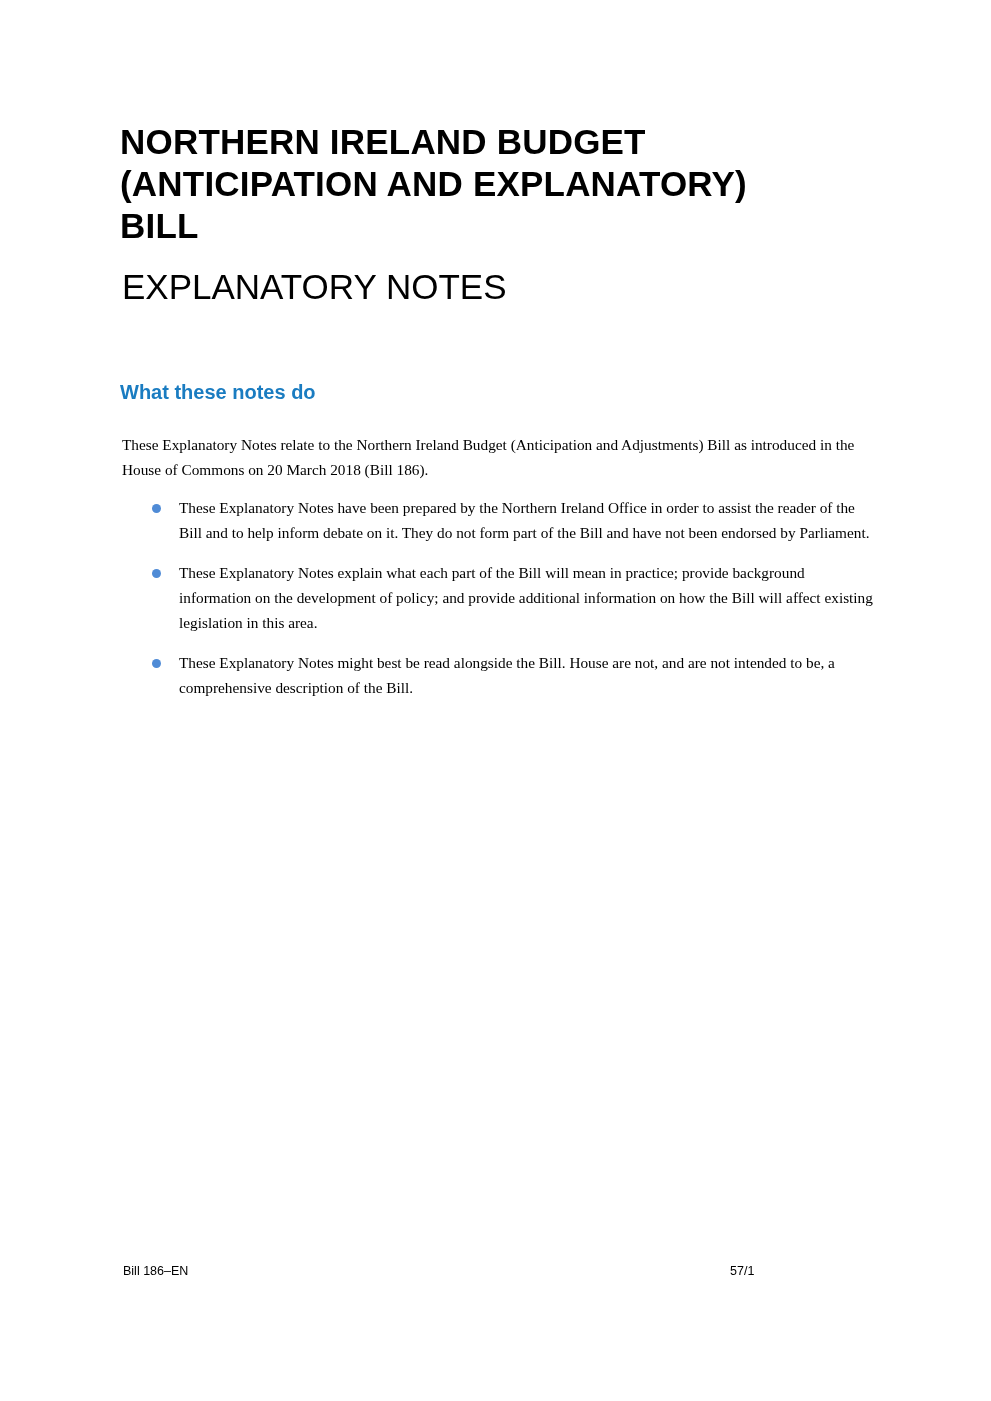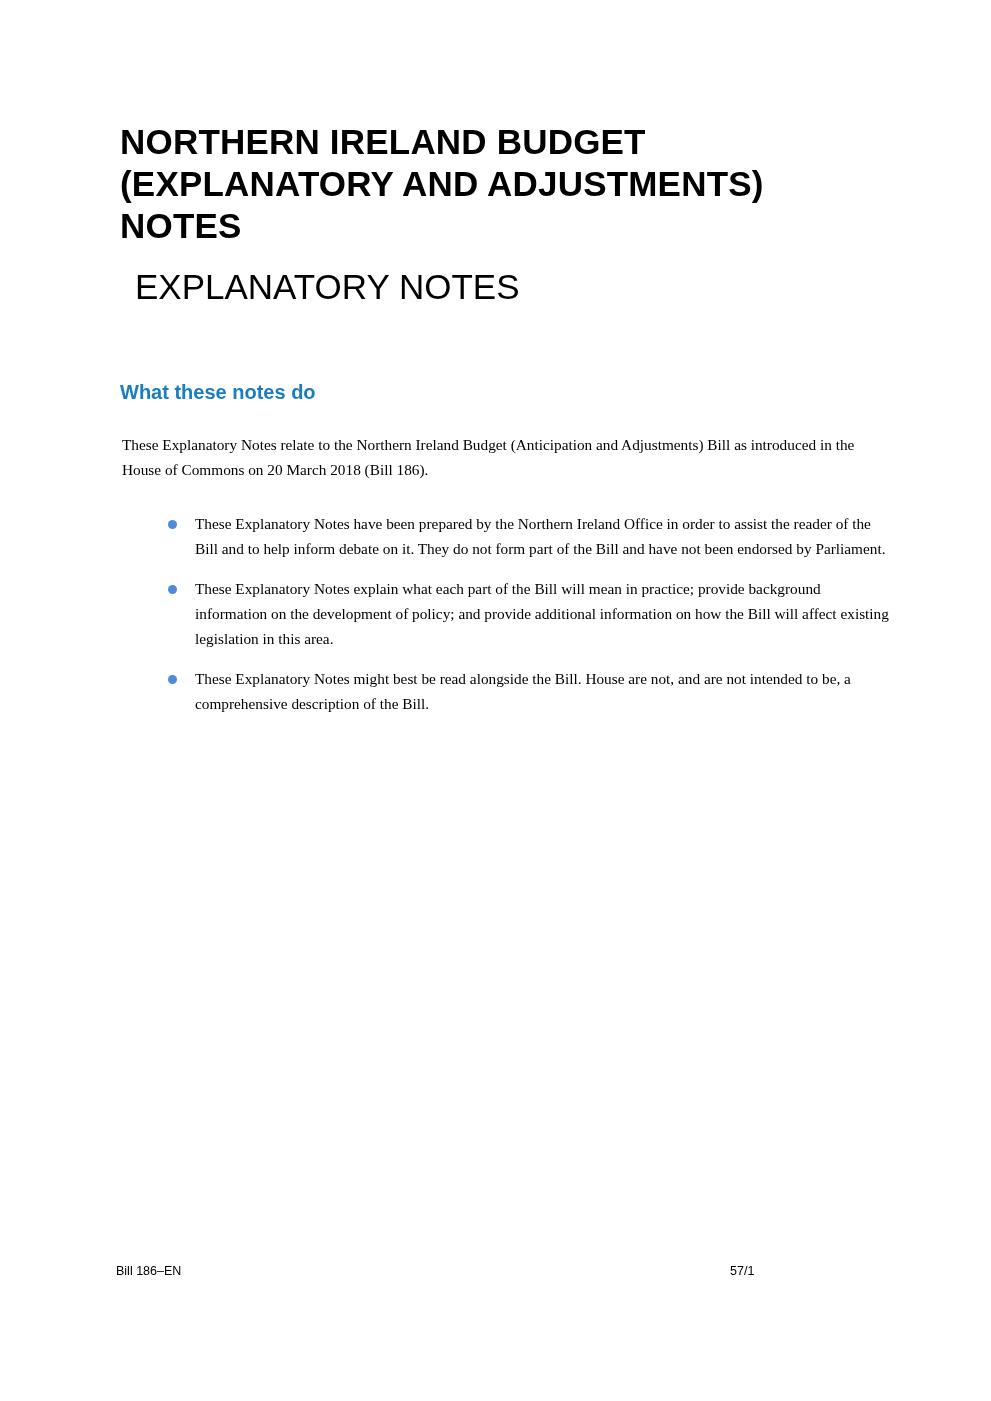--- a/index.html
+++ b/index.html
@@ -27,21 +27,21 @@
       font-family: "Liberation Sans", sans-serif;
       font-weight: bold;
       font-size: 35px;
       line-height: 42px;
       letter-spacing: 0.2px;
       margin: 0;
     }
     .title span { display: block; }
     .subtitle {
       position: absolute;
-      left: 135px;
+      left: 122px;
       top: 266px;
       font-family: "Liberation Sans", sans-serif;
       font-weight: normal;
       font-size: 35px;
       line-height: 42px;
       margin: 0;
     }
     .section-heading {
       position: absolute;
       left: 120px;
@@ -61,21 +61,21 @@
       font-family: "Liberation Serif", serif;
       font-size: 15.3px;
       line-height: 25px;
       margin: 2px;
     }
     .bullets {
       position: absolute;
       left: 120px;
       top: 495px;
       width: 760px;
-      margin: 16px;
+      margin: 0;
       padding: 0;
       list-style: none;
     }
     .bullet-item {
       position: relative;
       padding-left: 59px;
       font-family: "Liberation Serif", serif;
       font-size: 15.3px;
       line-height: 25px;
       margin-bottom: 15px;
@@ -89,32 +89,32 @@
       border-radius: 50%;
       background: #4f8bd6;
     }
     .footer {
       position: absolute;
       top: 1263px;
       font-family: "Liberation Sans", sans-serif;
       font-size: 12.5px;
       line-height: 16px;
     }
-    .footer-left { left: 116px; }
+    .footer-left { left: 123px; }
     .footer-right { left: 730px; }
   </style>
 </head>
 <body>
 
 <div class="page">
 
   <h1 class="title">
     <span>NORTHERN IRELAND BUDGET</span>
-    <span>(EXPLANATORY AND ADJUSTMENTS)</span>
-    <span>NOTES</span>
+    <span>(ANTICIPATION AND EXPLANATORY)</span>
+    <span>BILL</span>
   </h1>
 
   <h2 class="subtitle">EXPLANATORY NOTES</h2>
 
   <h3 class="section-heading">What these notes do</h3>
 
   <p class="intro">These Explanatory Notes relate to the Northern Ireland Budget (Anticipation and Adjustments) Bill as introduced in the House of Commons on 20 March 2018 (Bill 186).</p>
 
   <ul class="bullets">
     <li class="bullet-item">

